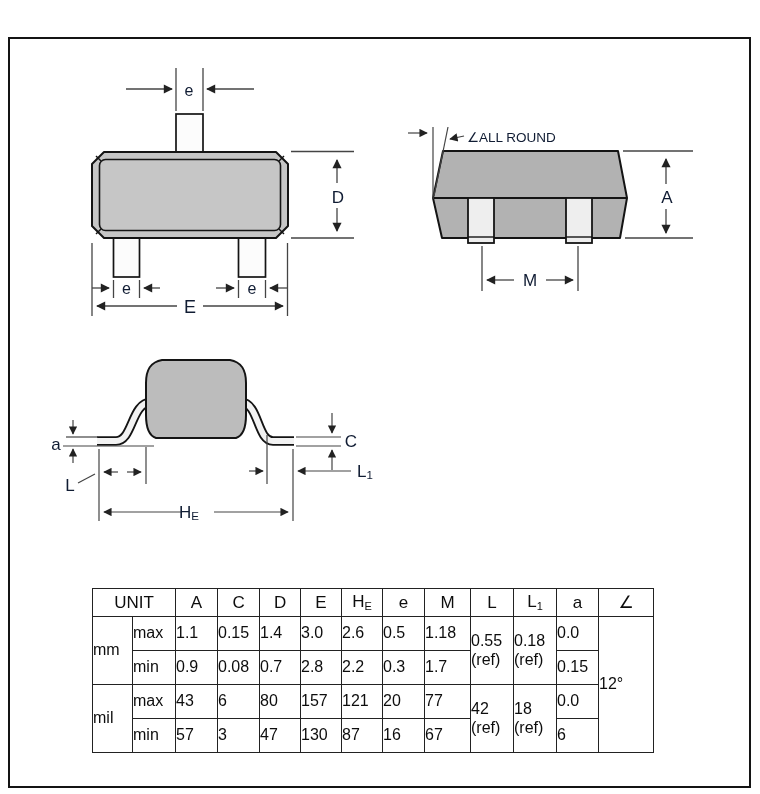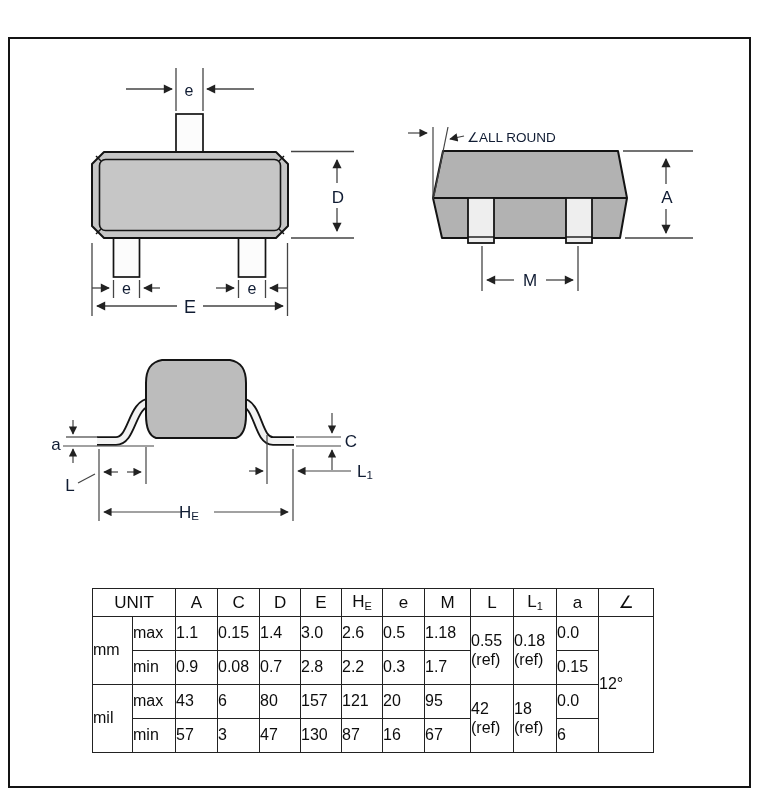--- a/index.html
+++ b/index.html
@@ -283,21 +283,21 @@
     </tr>
     <tr>
       <td rowspan="2">mil</td>
       <td>max</td>
       <td>43</td>
       <td>6</td>
       <td>80</td>
       <td>157</td>
       <td>121</td>
       <td>20</td>
-      <td>95</td>
+      <td>77</td>
       <td rowspan="2" class="refcell"><span>42</span><br><span>(ref)</span></td>
       <td rowspan="2" class="refcell"><span>18</span><br><span>(ref)</span></td>
       <td>0.0</td>
     </tr>
     <tr>
       <td>min</td>
       <td>57</td>
       <td>3</td>
       <td>47</td>
       <td>130</td>

